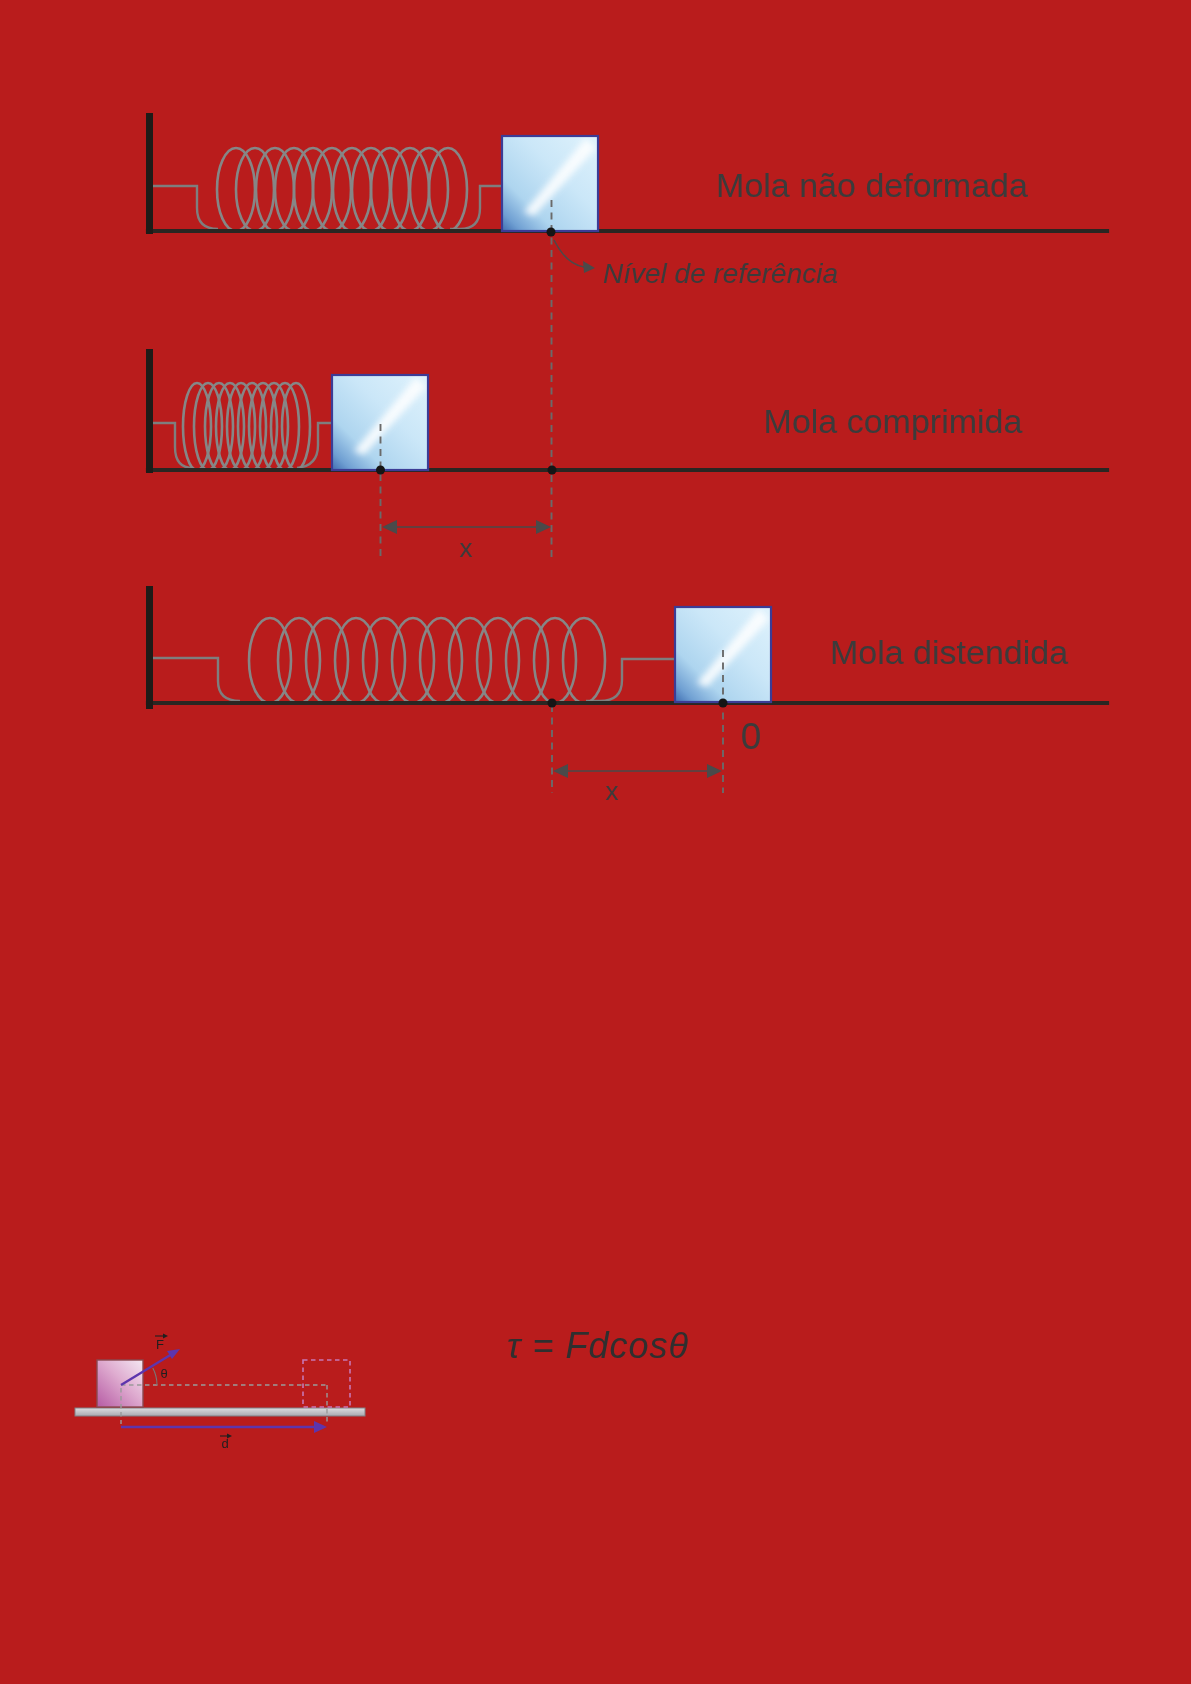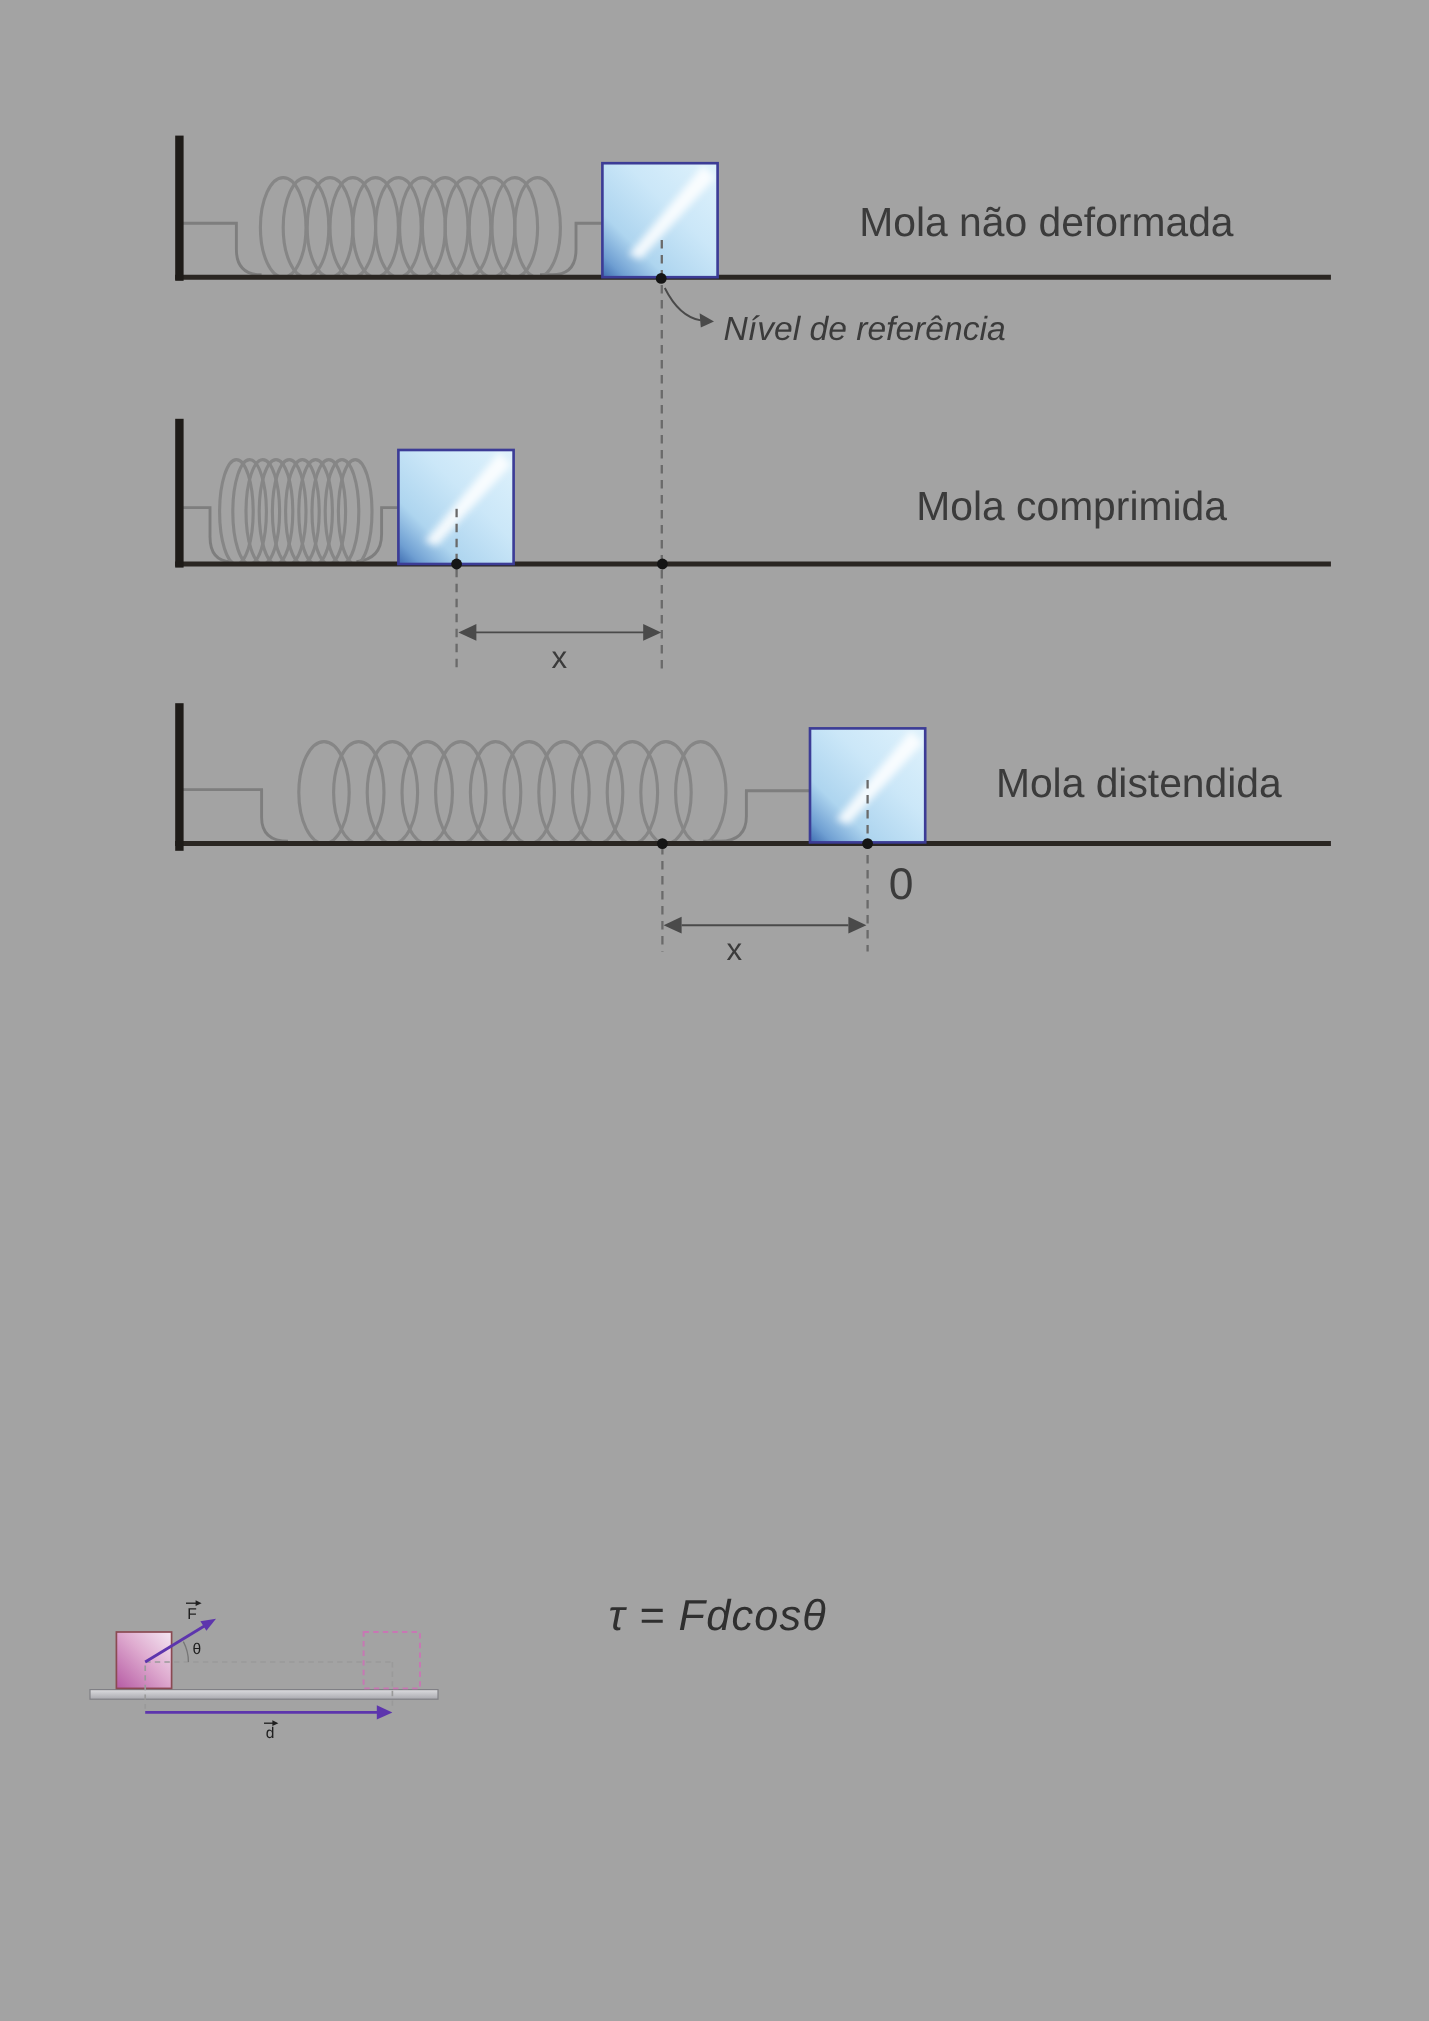--- a/index.html
+++ b/index.html
@@ -1,16 +1,16 @@
 <!DOCTYPE html>
 <html><head>
 <meta charset="utf-8">
 <style>
   html,body{margin:0;padding:0;background:#ffffff}
-  #page{position:relative;width:1191px;height:1684px;background:#a3a3a3;overflow:hidden}
+  #page{position:relative;width:1191px;height:1684px;background:#b91c1c;overflow:hidden}
   svg{position:absolute;left:0;top:0}
   .coil{fill:none;stroke:#868686;stroke-width:2.6}
   .conn{fill:none;stroke:#7e7e7e;stroke-width:2.4}
   .ground{stroke:#2a2622;stroke-width:4.2;stroke-linecap:square}
   .wall{fill:#1e1b18}
   .dash{stroke:#6a6a6a;stroke-width:1.9;stroke-dasharray:7 5.5;fill:none}
   .dash-light{stroke:#9a9a9a;stroke-width:1.4;stroke-dasharray:4.5 3.5;fill:none}
   .dash-pink{stroke:#c877b4;stroke-width:1.6;stroke-dasharray:4.5 3.5;fill:none}
   .dimline{stroke:#4a4a4a;stroke-width:1.6;fill:none}
   .dimhead{fill:#4a4a4a}

